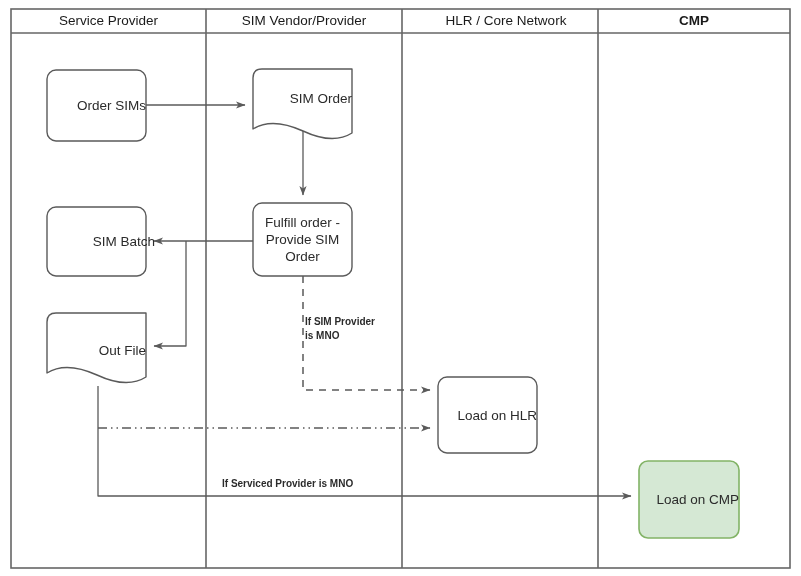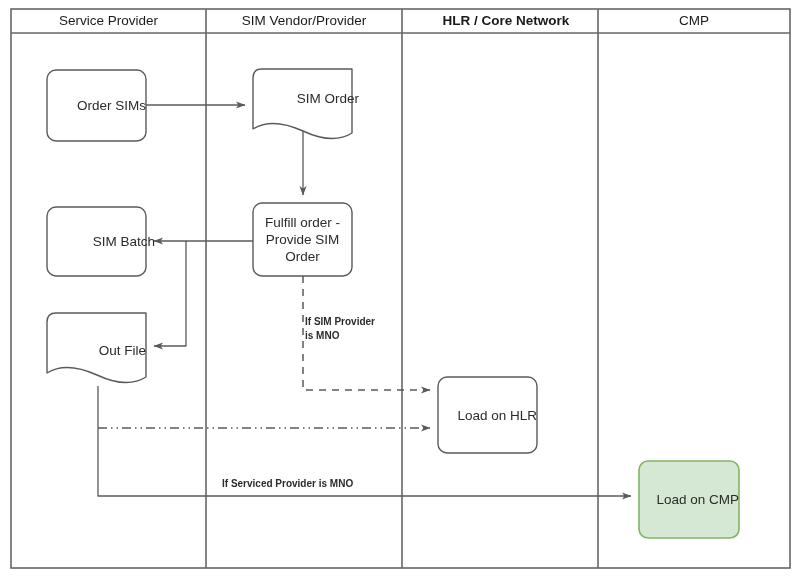--- a/index.html
+++ b/index.html
@@ -137,32 +137,32 @@
       <rect x="639" y="461" width="100" height="77" rx="9" ry="9" fill="#d5e8d4" stroke="#82b366" stroke-width="1.6"></rect>
     </g>
   </svg>
 
   <div class="lane-title" style="left:11px; top:9px; width:195px; height:24px;">
     <span>Service Provider</span>
   </div>
   <div class="lane-title" style="left:206px; top:9px; width:196px; height:24px;">
     <span>SIM Vendor/Provider</span>
   </div>
-  <div class="lane-title" style="left:402px; top:9px; width:208px; height:24px;font-weight:bold;">
+  <div class="lane-title" style="left:402px; top:9px; width:208px; height:24px;">
     <span>HLR / Core Network</span>
   </div>
-  <div class="lane-title" style="left:598px; top:9px; width:192px; height:24px;">
+  <div class="lane-title" style="left:598px; top:9px; width:192px; height:24px;font-weight:bold;">
     <span>CMP</span>
   </div>
 
   <div class="node-label" style="left:47px; top:70px; width:99px; height:71px;">
     <span>Order SIMs</span>
   </div>
 
-  <div class="node-label" style="left:253px; top:69px; width:99px; height:58px;margin-left:7px;">
+  <div class="node-label" style="left:253px; top:69px; width:99px; height:58px;">
     <span>SIM Order</span>
   </div>
 
   <div class="node-label" style="left:47px; top:207px; width:108px; height:69px;">
     <span>SIM Batch</span>
   </div>
 
   <div class="node-label" style="left:256px; top:203px; width:93px; height:73px;">
     <span>Fulfill order - Provide SIM Order</span>
   </div>

